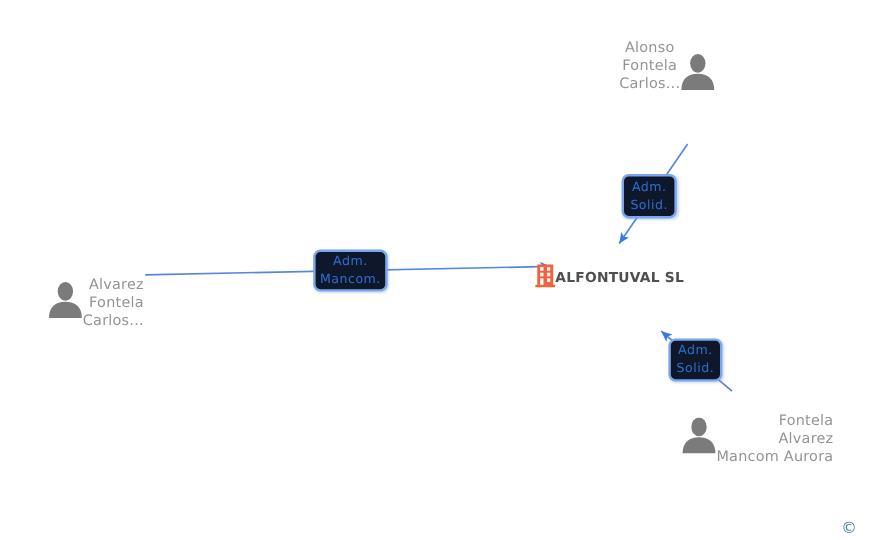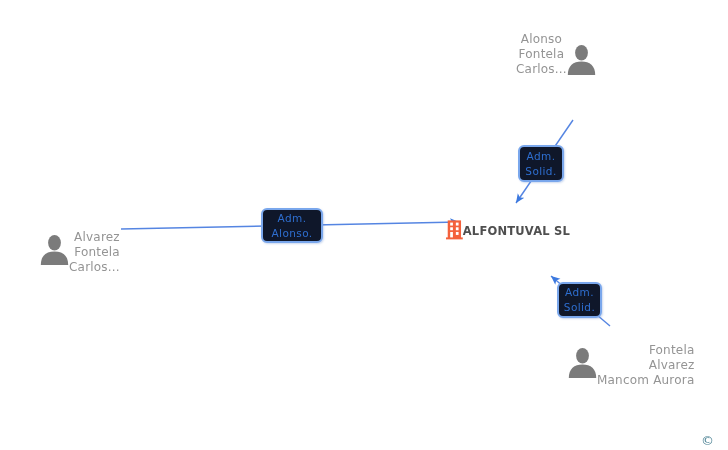--- a/index.html
+++ b/index.html
@@ -119,21 +119,21 @@
     <div class="company-label">ALFONTUVAL SL</div>
   </div>
 
   <div class="relation-box" style="left:518px;top:145px;width:46px;height:37px;">
     <span>Adm.</span>
     <span>Solid.</span>
   </div>
 
   <div class="relation-box" style="left:261px;top:208px;width:62px;height:35px;">
     <span>Adm.</span>
-    <span>Alonso.</span>
+    <span>Mancom.</span>
   </div>
 
   <div class="relation-box" style="left:557px;top:282px;width:45px;height:36px;">
     <span>Adm.</span>
     <span>Solid.</span>
   </div>
 
   <div class="logo">
     <span class="copy">©</span>
   </div>

